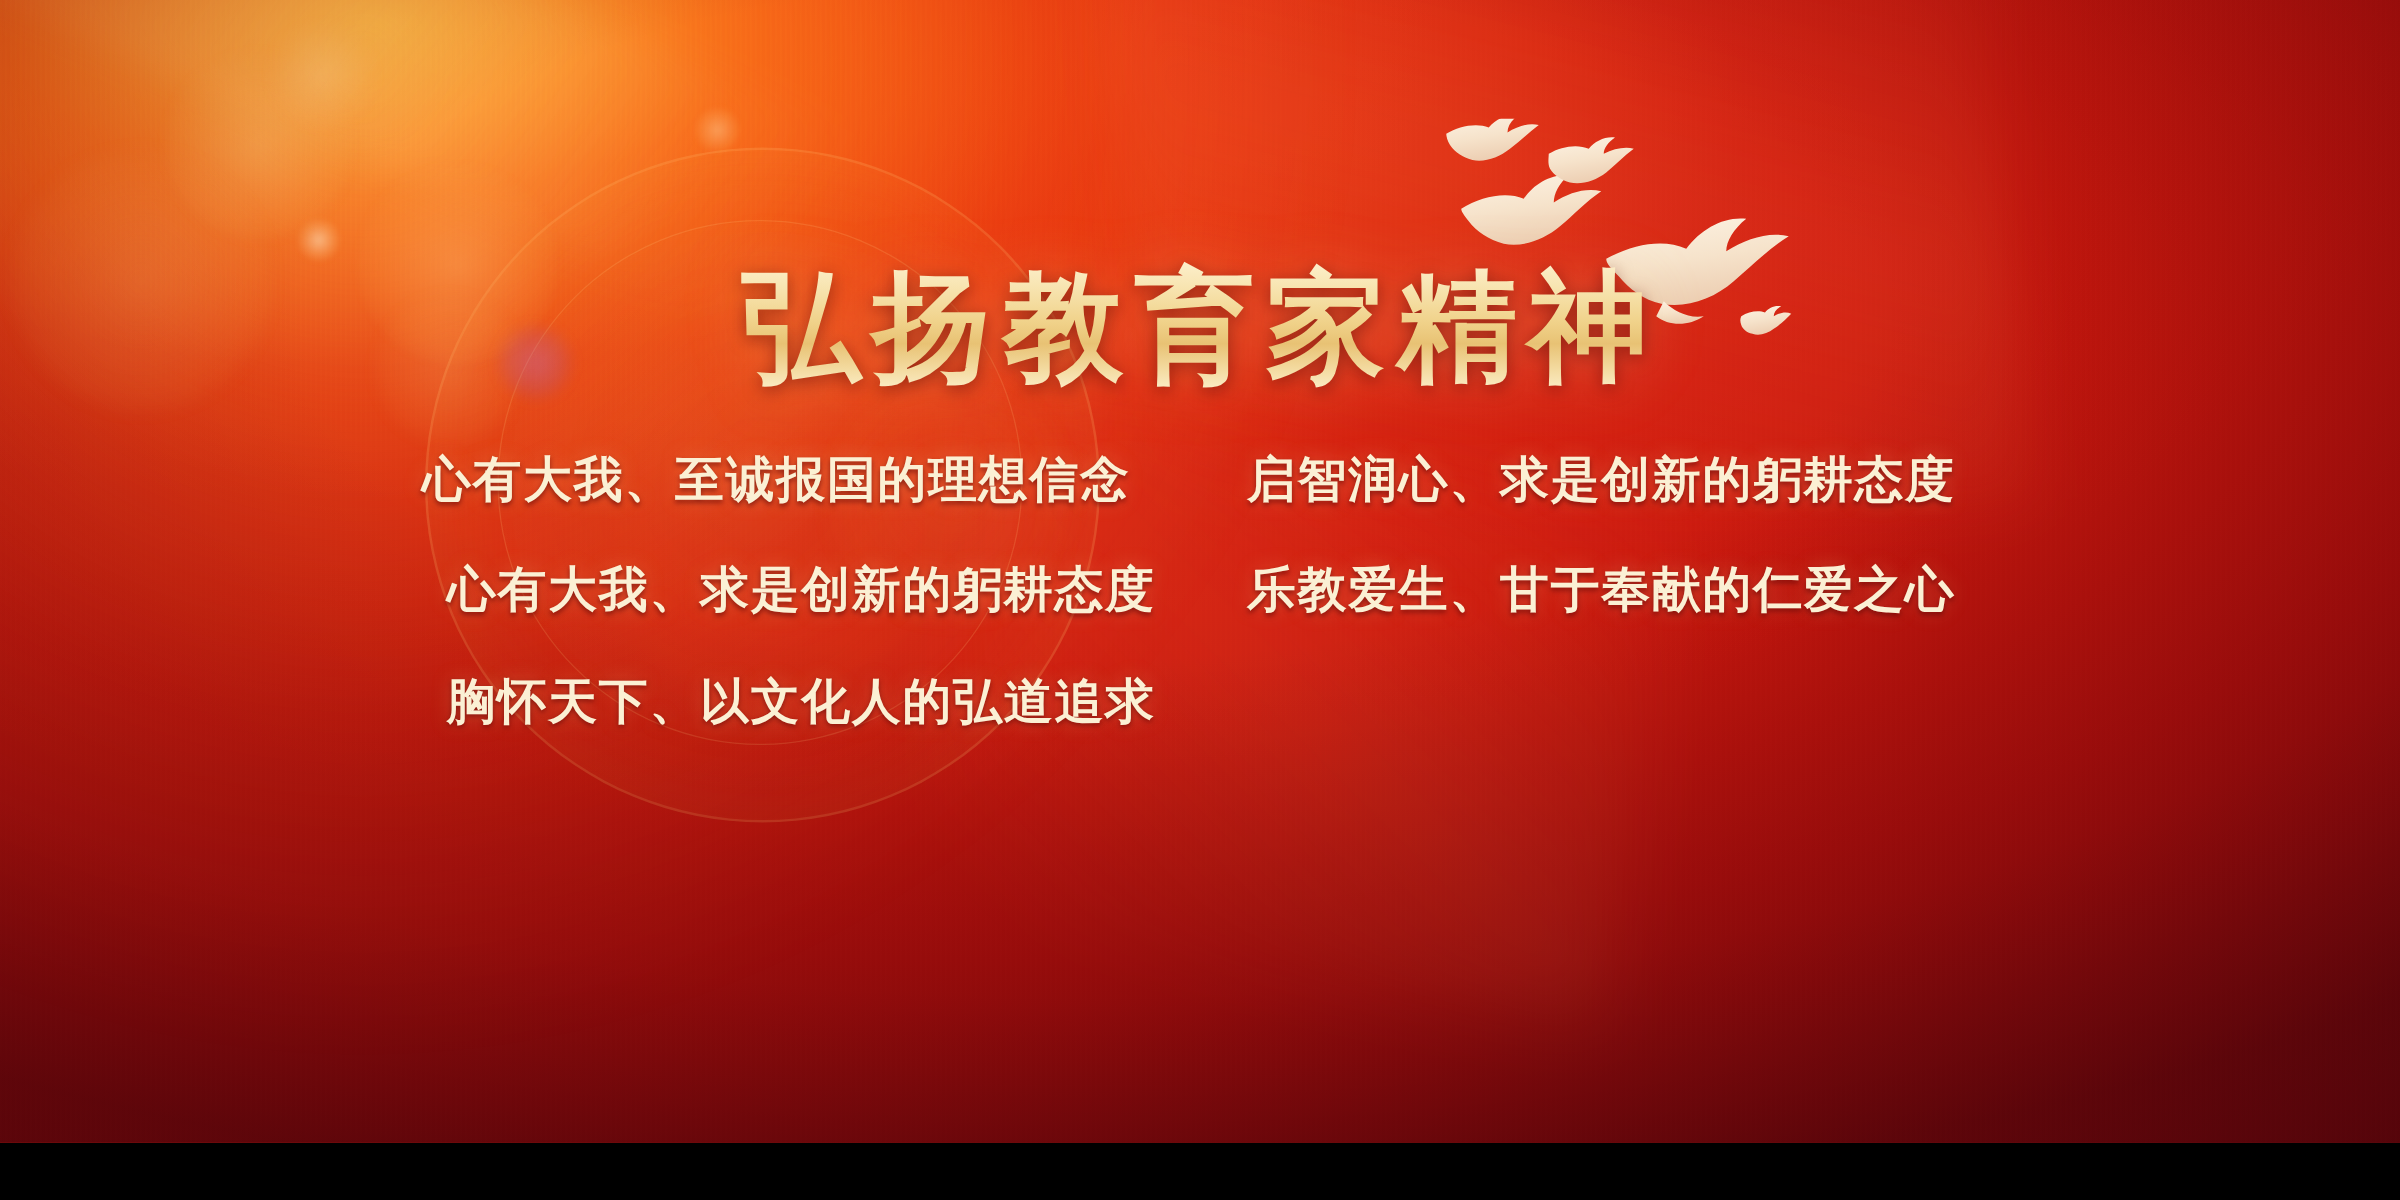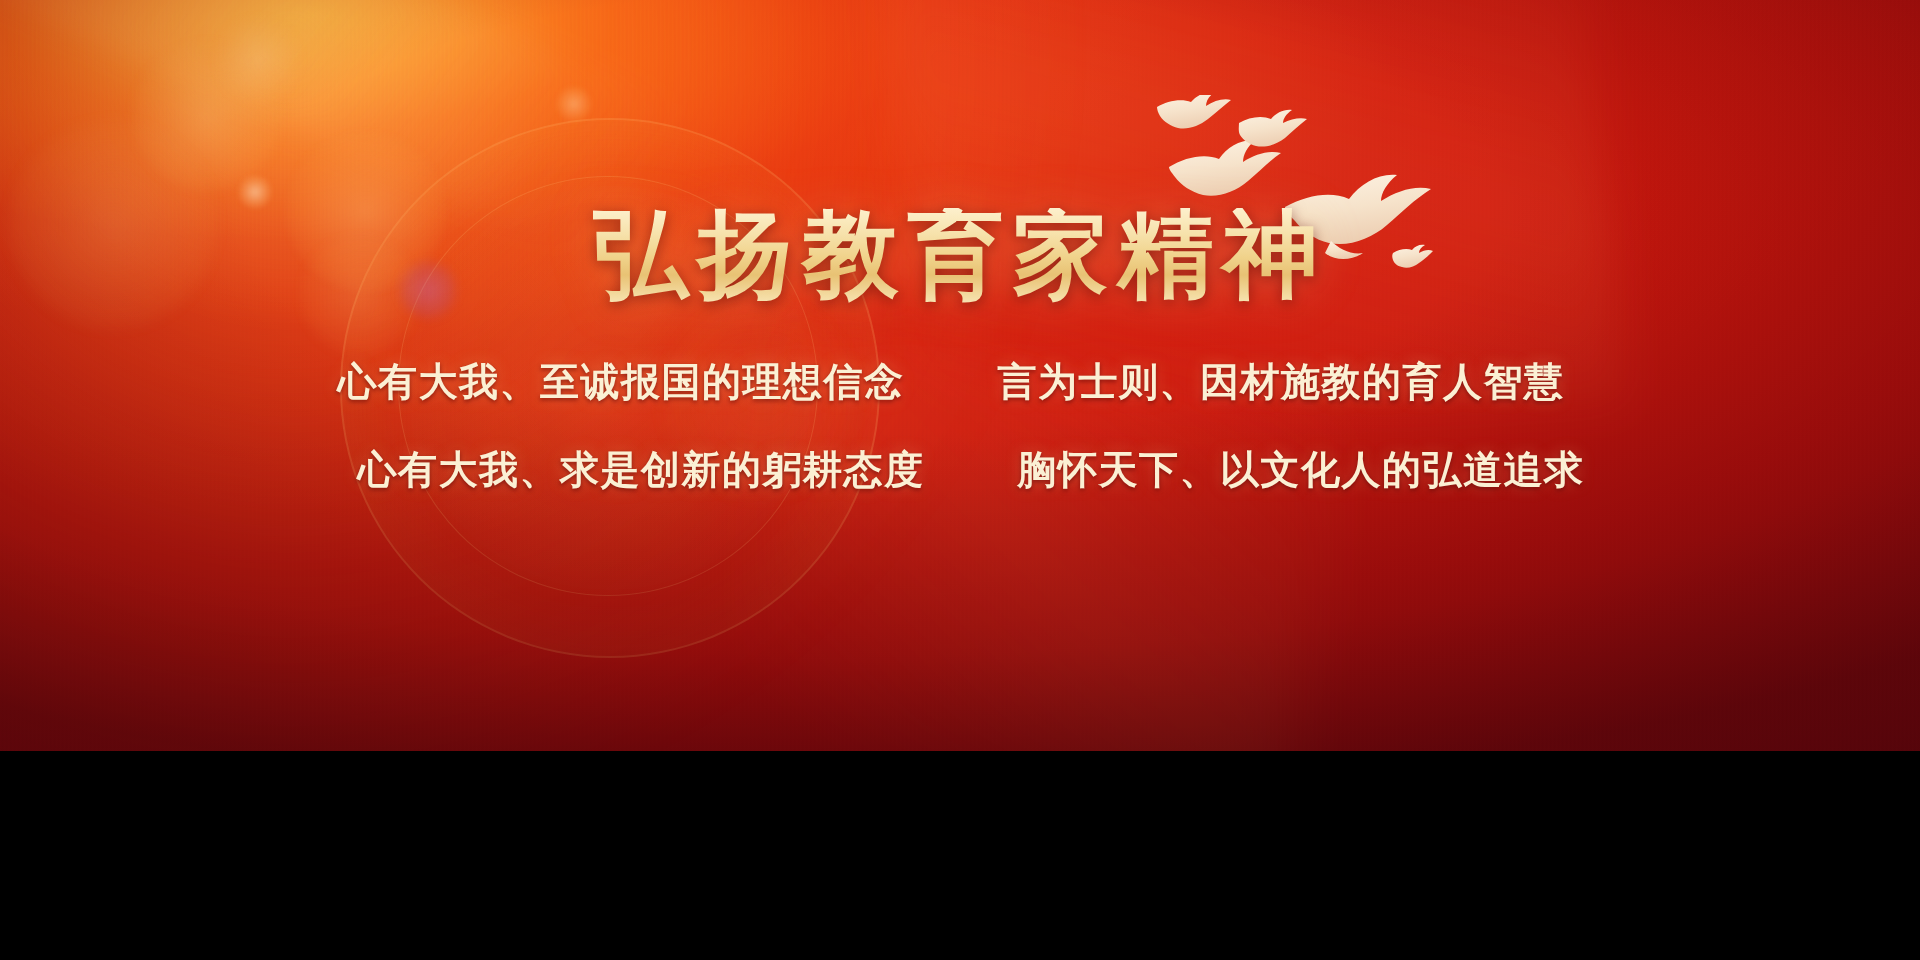--- a/index.html
+++ b/index.html
@@ -1,23 +1,23 @@
 <!DOCTYPE html>
 <html><head>
 <meta charset="utf-8">
 <style>
   * { margin:0; padding:0; box-sizing:border-box; }
   html,body { width:1920px; height:960px; overflow:hidden; background:#000; }
 
   #banner {
     position:relative;
     width:1920px;
-    height:751px;
+    height:914px;
     overflow:hidden;
-    font-family:Liberation Mono, monospace;
+    font-family:Liberation Serif, serif;
     background:
       radial-gradient(ellipse 62% 58% at 16% 2%, rgba(255,168,40,0.95) 0%, rgba(255,120,20,0.55) 26%, rgba(236,60,16,0.18) 52%, rgba(180,16,16,0) 72%),
       radial-gradient(ellipse 95% 80% at 30% 10%, rgba(240,70,18,0.85) 0%, rgba(205,24,14,0.35) 45%, rgba(150,8,12,0) 75%),
       radial-gradient(ellipse 120% 120% at 42% 18%, #e8340f 0%, #d01a0d 28%, #b5100d 55%, #8e0a0f 80%, #6d0710 100%),
       linear-gradient(160deg, #e03a10 0%, #c3160c 35%, #9c0c0e 70%, #730810 100%);
   }
 
   
   #striations {
     position:absolute; inset:0;
@@ -229,19 +229,20 @@
     </svg>
   </div>
 
   <div id="vignette"></div>
 
   <div id="content">
     <h1 id="title">弘扬教育家精神</h1>
 
     <div id="slogan-grid">
       <div class="slogan col-left">心有大我、至诚报国的理想信念</div>
-      <div class="slogan col-left">言为士则、因材施教的育人智慧</div>
+      <div class="slogan col-left">启智润心、求是创新的躬耕态度</div>
       <div class="slogan col-right">心有大我、求是创新的躬耕态度</div>
+      <div class="slogan col-left">乐教爱生、甘于奉献的仁爱之心</div>
       <div class="slogan col-right">胸怀天下、以文化人的弘道追求</div>
     </div>
   </div>
 
 </div>
 
 </body></html>

